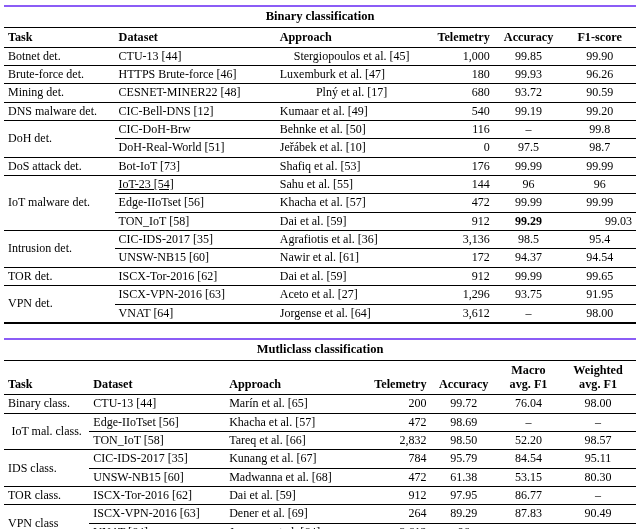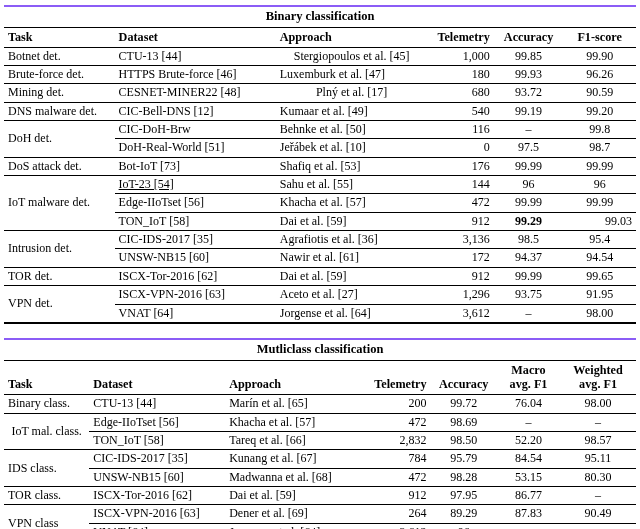--- a/index.html
+++ b/index.html
@@ -255,21 +255,21 @@
           <td class="group-start" style="text-align: left;">Kunang et al. [67]</td>
           <td class="group-start" style="text-align: right;">784</td>
           <td class="group-start" style="text-align: center;">95.79</td>
           <td class="group-start" style="text-align: center;">84.54</td>
           <td class="group-start" style="text-align: center;">95.11</td>
         </tr>
         <tr>
           <td class="inner-start" style="text-align: left;">UNSW-NB15 [60]</td>
           <td class="inner-start" style="text-align: left;">Madwanna et al. [68]</td>
           <td class="inner-start" style="text-align: right;">472</td>
-          <td class="inner-start" style="text-align: center;">98.28</td>
+          <td class="inner-start" style="text-align: center;">61.38</td>
           <td class="inner-start" style="text-align: center;">53.15</td>
           <td class="inner-start" style="text-align: center;">80.30</td>
         </tr>
         <tr>
           <td rowspan="1" class="group-start" style="text-align: left;">TOR class.</td>
           <td class="group-start" style="text-align: left;">ISCX-Tor-2016 [62]</td>
           <td class="group-start" style="text-align: left;">Dai et al. [59]</td>
           <td class="group-start" style="text-align: right;">912</td>
           <td class="group-start" style="text-align: center;">97.95</td>
           <td class="group-start" style="text-align: center;">86.77</td>

